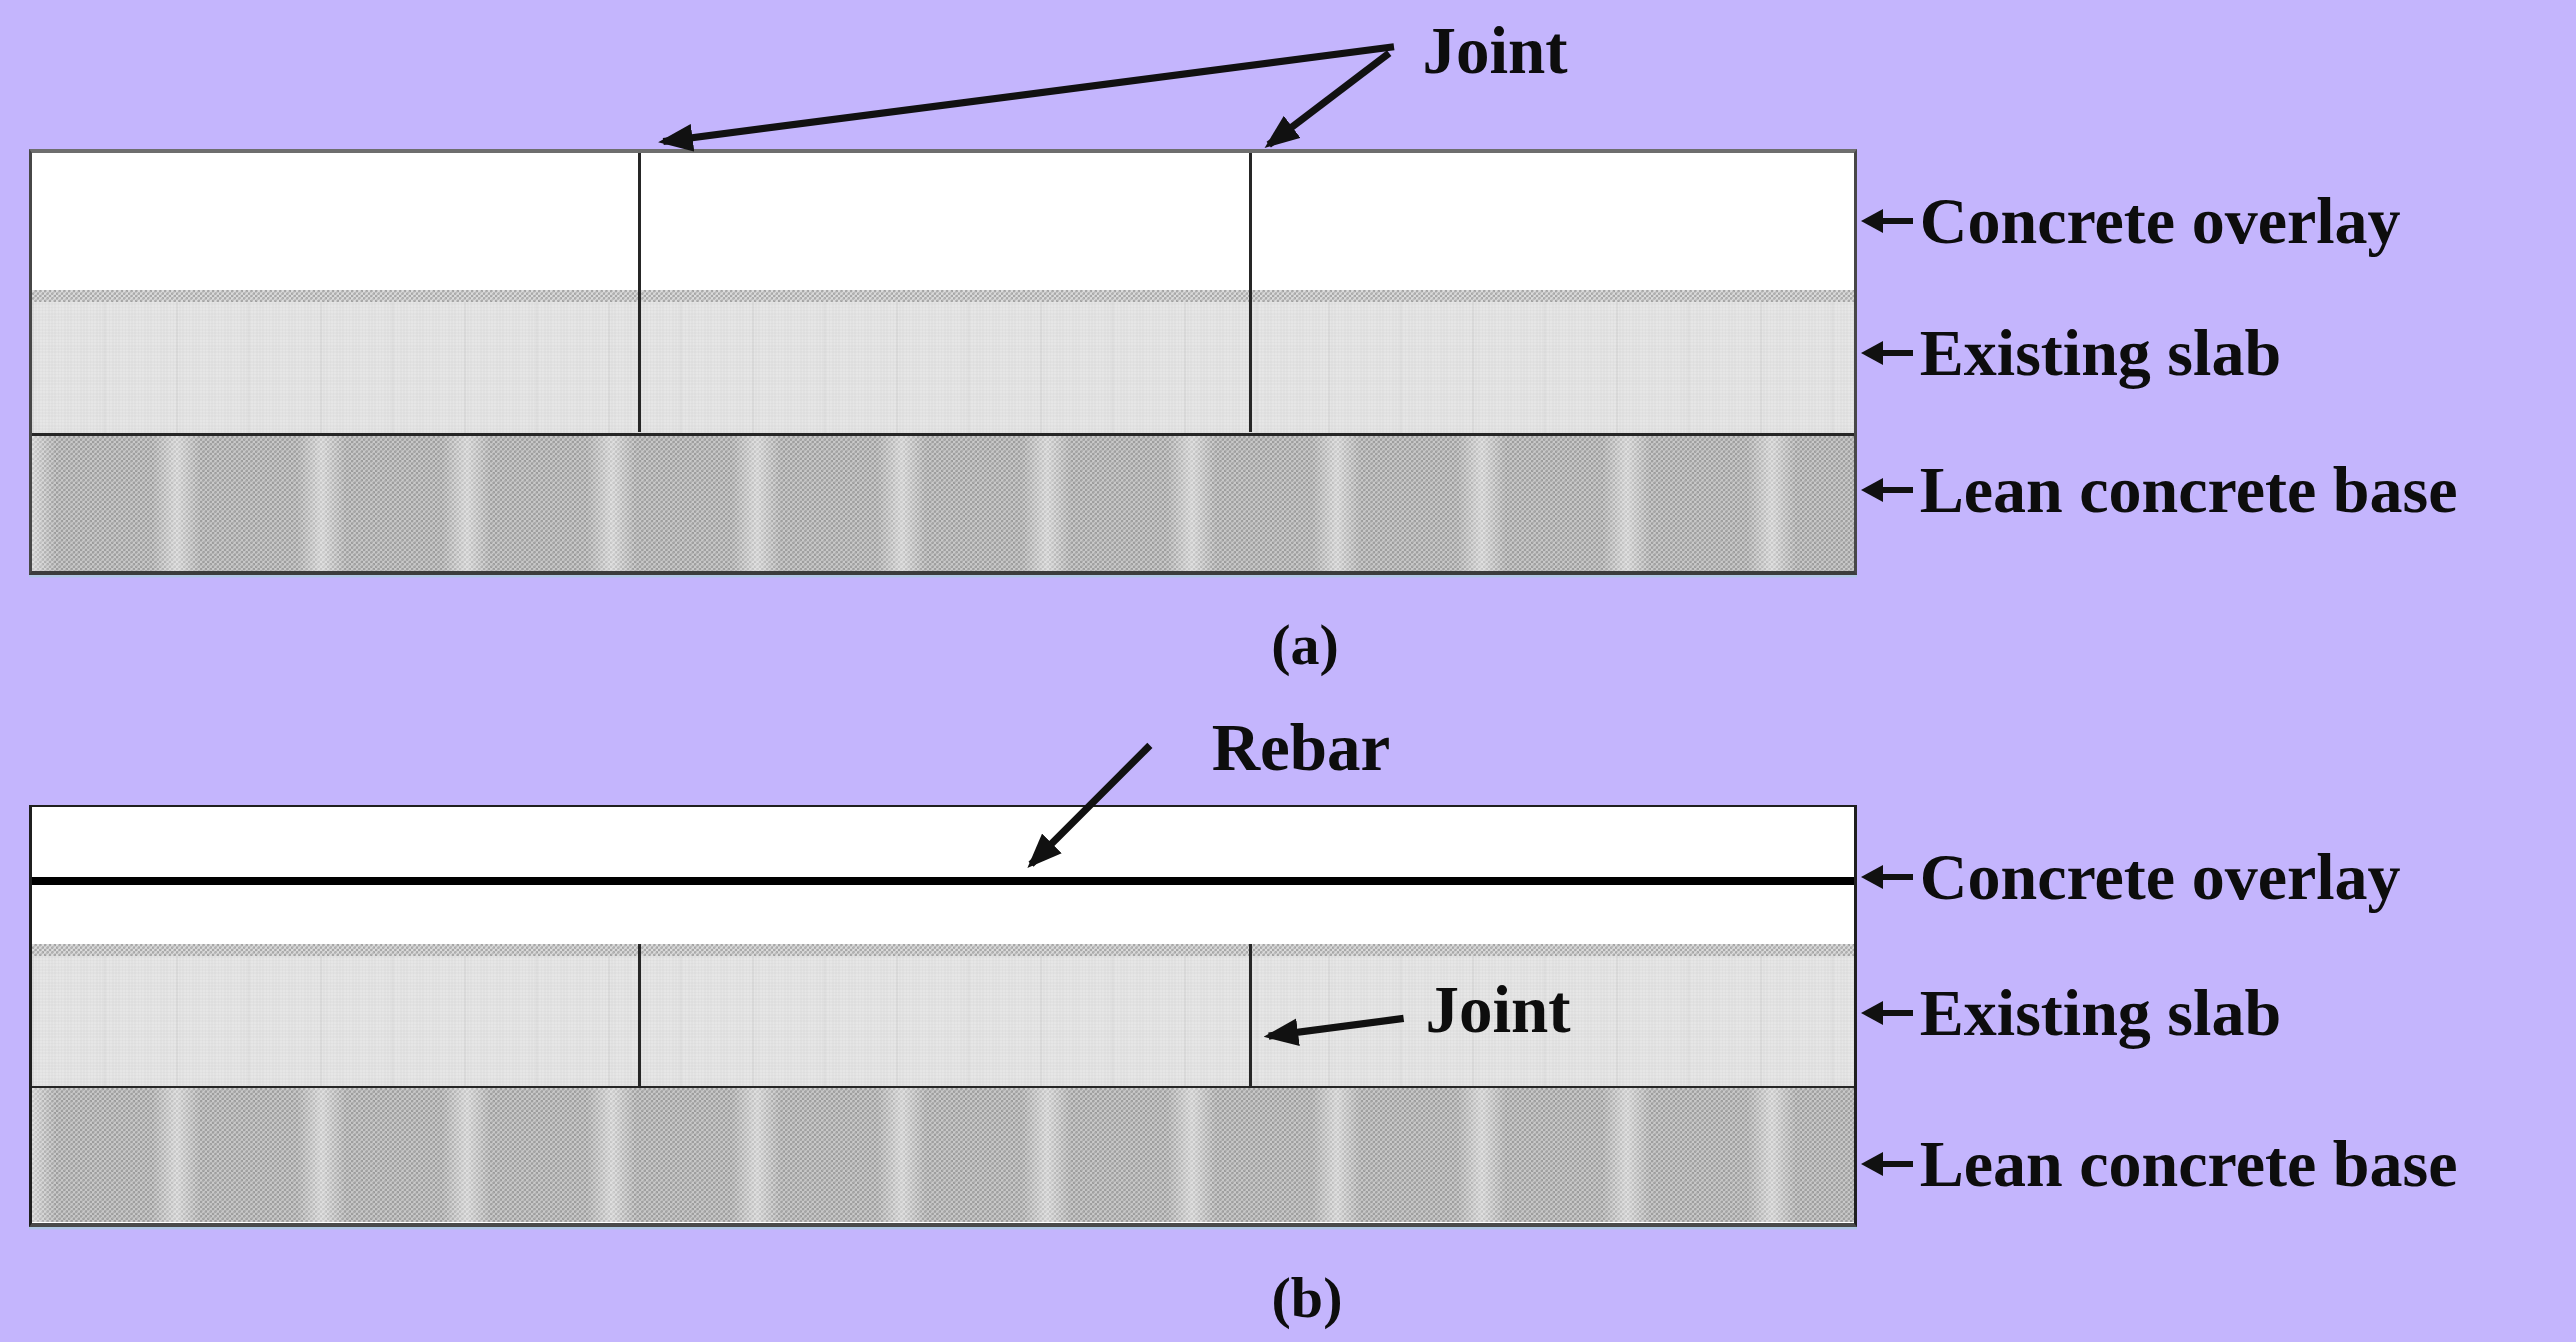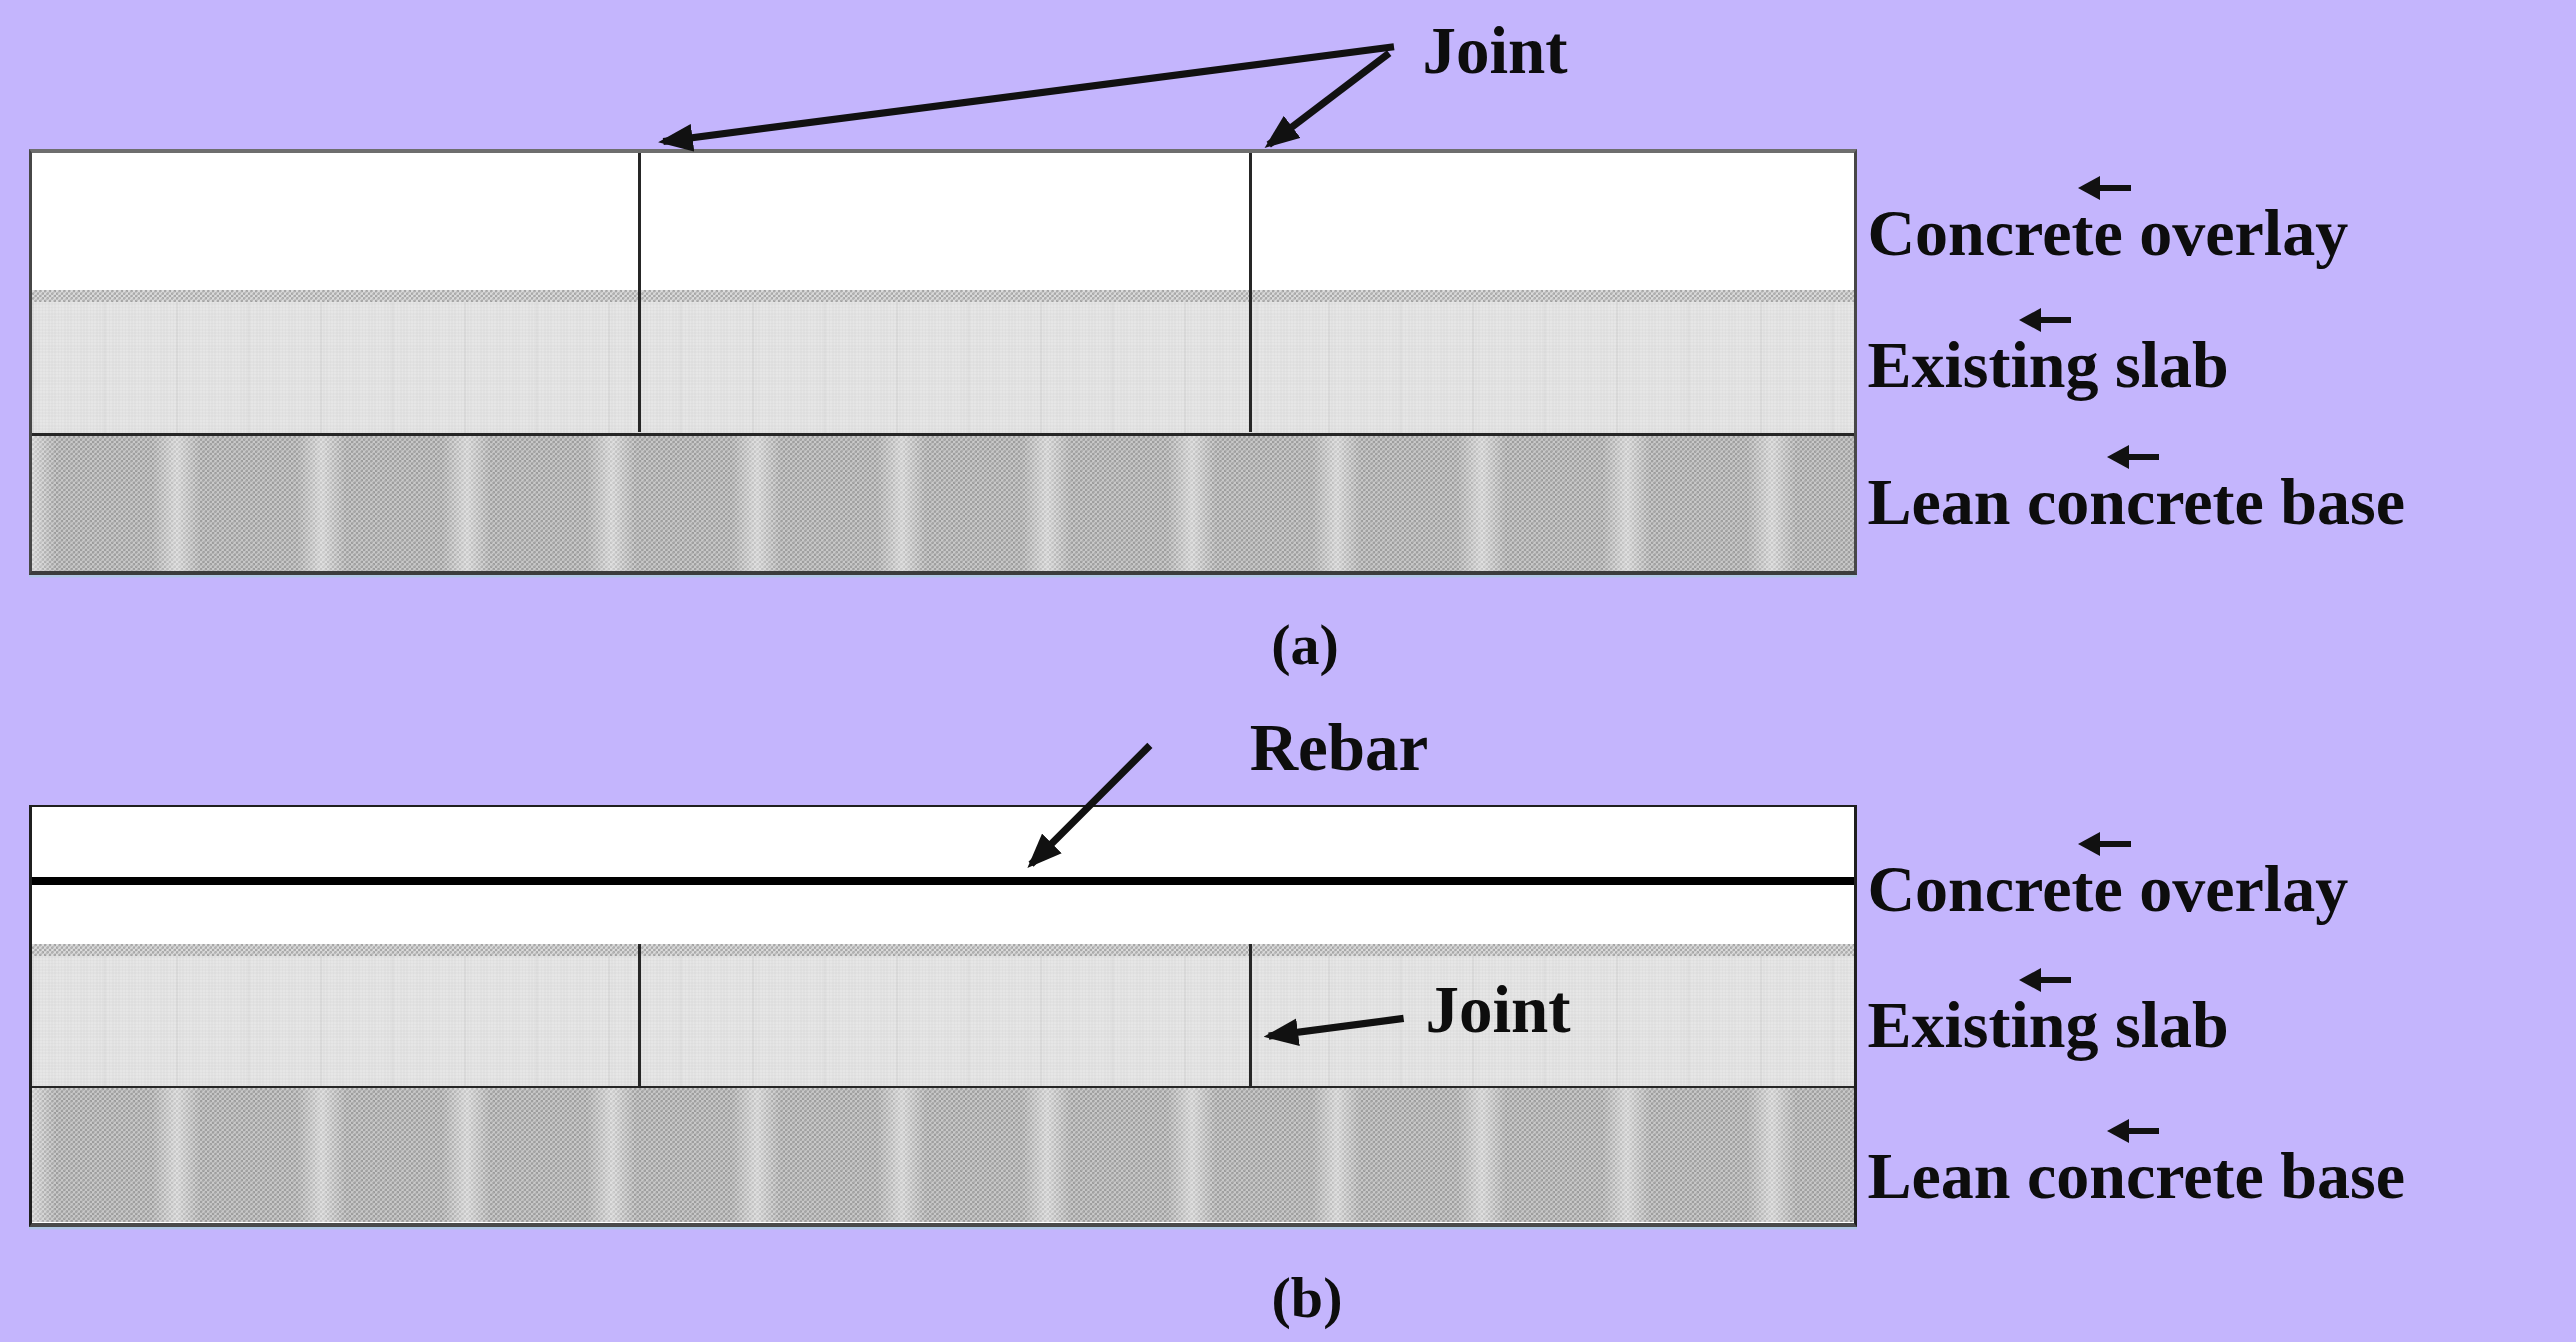--- a/index.html
+++ b/index.html
@@ -69,21 +69,21 @@
     font-weight:bold;font-size:67px;line-height:1;
     color:#0d0d0d;white-space:nowrap;
   }
   .caption{
     position:absolute;transform:translate(-50%,-50%);
     font-weight:bold;font-size:58px;line-height:1;
     color:#0d0d0d;white-space:nowrap;
   }
   .side-label{
     position:absolute;transform:translateY(-50%);
-    display:flex;align-items:center;flex-direction:column;
+    display:flex;align-items:center;
   }
   .side-label .txt{
     font-weight:bold;font-size:66px;line-height:1;
     color:#0d0d0d;white-space:nowrap;margin-left:6.4px;
   }
   .ptr{display:flex;align-items:center;}
   .ptr-head{
     width:0;height:0;
     border-top:12px solid transparent;
     border-bottom:12px solid transparent;
@@ -127,21 +127,21 @@
       </marker>
     </defs>
     <line x1="1736" y1="58" x2="826" y2="176" stroke="#111111" stroke-width="9" marker-end="url(#ah)"></line>
     <line x1="1730" y1="66" x2="1580" y2="180" stroke="#111111" stroke-width="9" marker-end="url(#ah)"></line>
     <line x1="1432" y1="928" x2="1284" y2="1076" stroke="#111111" stroke-width="9" marker-end="url(#ah)"></line>
     <line x1="1748" y1="1268" x2="1580" y2="1290" stroke="#111111" stroke-width="9" marker-end="url(#ah)"></line>
   </svg>
 
   <div class="annot" style="left:1495px;top:50px;">Joint</div>
 
-  <div class="annot" style="left:1339px;top:747px;">Rebar</div>
+  <div class="annot" style="left:1301px;top:747px;">Rebar</div>
 
   <div class="annot" style="left:1498px;top:1009px;">Joint</div>
 
   <div class="side-label" style="left:1861px;top:221px;">
     <span class="ptr">
         <span class="ptr-head"></span>
         <span class="ptr-shaft"></span>
       </span>
     <span class="txt">Concrete overlay</span>
   </div>

